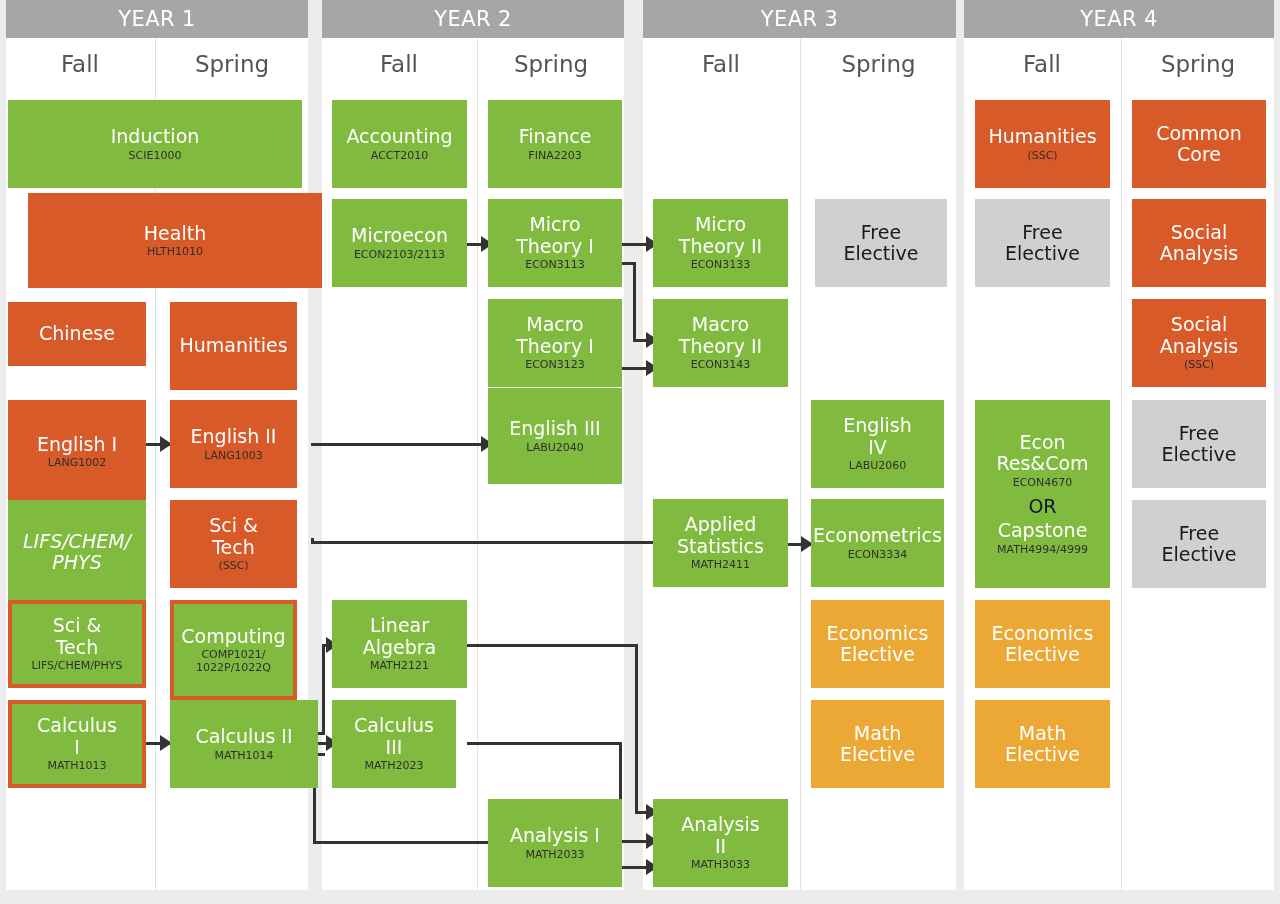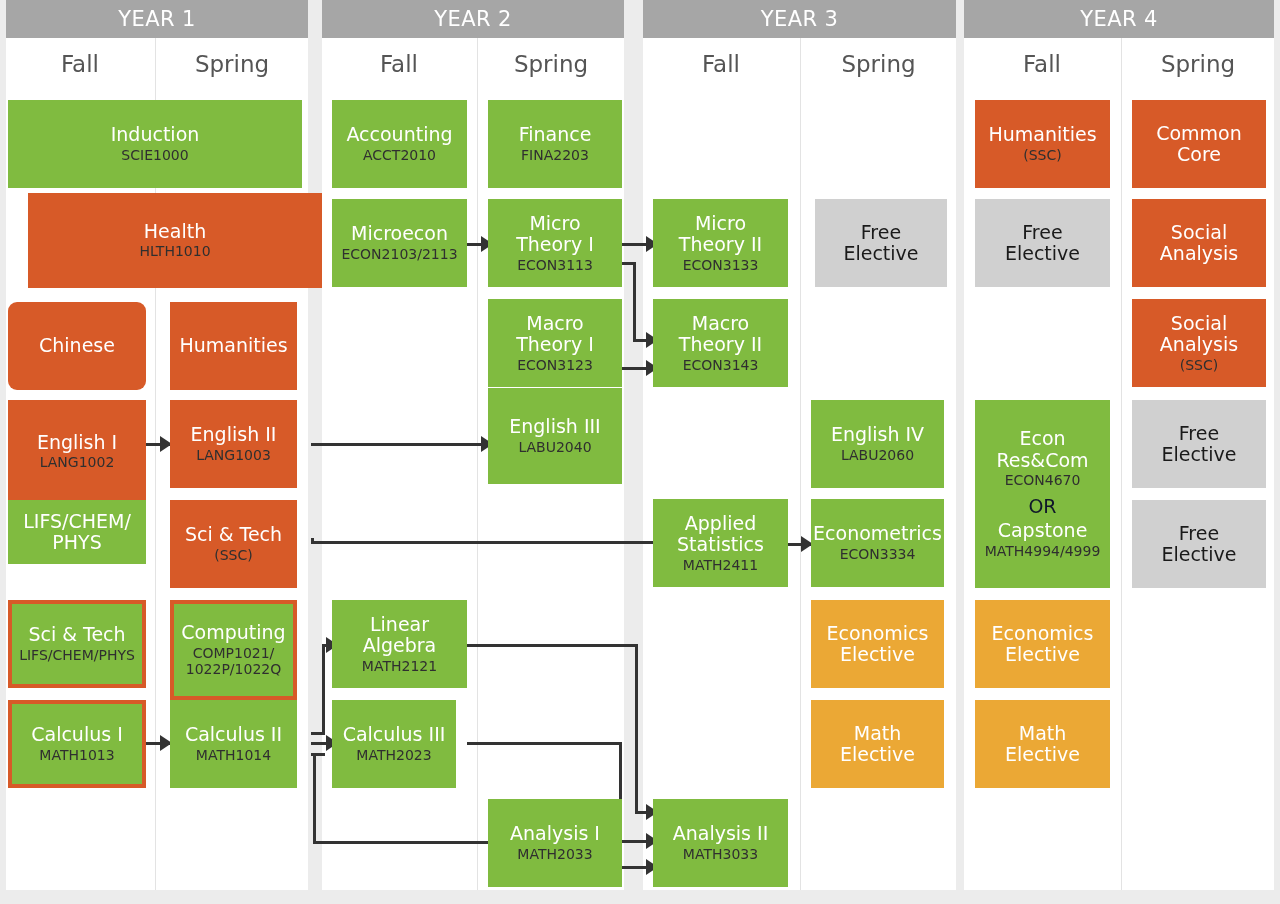--- a/index.html
+++ b/index.html
@@ -53,30 +53,30 @@
   
   .box{
     position:absolute;
     box-sizing:border-box;
     display:flex;
     flex-direction:column;
     align-items:center;
     justify-content:center;
     text-align:center;
     line-height:1.13;
-    padding:2px 8px;
+    padding:2px 20px;
   }
   .box .title{
     color:#ffffff;
     font-size:19px;
     font-weight:400;
   }
   .box .code{
     color:#2f2f2f;
-    font-size:14px;
+    font-size:11px;
     margin-top:2px;
   }
   .box .orword{
     color:#0f172a;
     font-size:19px;
     margin-top:7px;
     margin-bottom:3px;
   }
   .green{background:#80bb40;}
   .orange{background:#d75a28;}
@@ -186,39 +186,39 @@
   <div class="box green" style="left:8px;top:100px;width:294px;height:88px;">
     <div class="title">Induction</div>
     <div class="code">SCIE1000</div>
   </div>
 
   <div class="box orange" style="left:8px;top:193px;width:294px;height:95px;margin-left:20px;">
     <div class="title">Health</div>
     <div class="code">HLTH1010</div>
   </div>
 
-  <div class="box orange" style="left:8px;top:302px;width:138px;height:88px;border-radius:9px;">
+  <div class="box orange" style="left:8px;top:302px;width:138px;height:64px;">
     <div class="title">Chinese</div>
   </div>
 
   <div class="box orange" style="left:170px;top:302px;width:127px;height:88px;">
     <div class="title">Humanities</div>
   </div>
 
   <div class="box orange" style="left:8px;top:400px;width:138px;height:103px;">
     <div class="title">English I</div>
     <div class="code">LANG1002</div>
   </div>
 
   <div class="box orange" style="left:170px;top:400px;width:127px;height:88px;">
     <div class="title">English II</div>
     <div class="code">LANG1003</div>
   </div>
 
-  <div class="box green" style="left:8px;top:500px;width:138px;height:64px;">
+  <div class="box green" style="left:8px;top:500px;width:138px;height:104px;font-style:italic;">
     <div class="title">LIFS/CHEM/ PHYS</div>
   </div>
 
   <div class="box orange" style="left:170px;top:500px;width:127px;height:88px;">
     <div class="title">Sci &amp; Tech</div>
     <div class="code">(SSC)</div>
   </div>
 
   <div class="box green outlined" style="left:8px;top:600px;width:138px;height:88px;">
     <div class="title">Sci &amp; Tech</div>
@@ -228,21 +228,21 @@
   <div class="box green outlined" style="left:170px;top:600px;width:127px;height:100px;">
     <div class="title">Computing</div>
     <div class="code">COMP1021/ 1022P/1022Q</div>
   </div>
 
   <div class="box green outlined" style="left:8px;top:700px;width:138px;height:88px;">
     <div class="title">Calculus I</div>
     <div class="code">MATH1013</div>
   </div>
 
-  <div class="box green" style="left:170px;top:700px;width:127px;height:88px;">
+  <div class="box green" style="left:170px;top:700px;width:148px;height:88px;">
     <div class="title">Calculus II</div>
     <div class="code">MATH1014</div>
   </div>
 
   <div class="box green" style="left:332px;top:100px;width:135px;height:88px;">
     <div class="title">Accounting</div>
     <div class="code">ACCT2010</div>
   </div>
 
   <div class="box green" style="left:488px;top:100px;width:134px;height:88px;">

